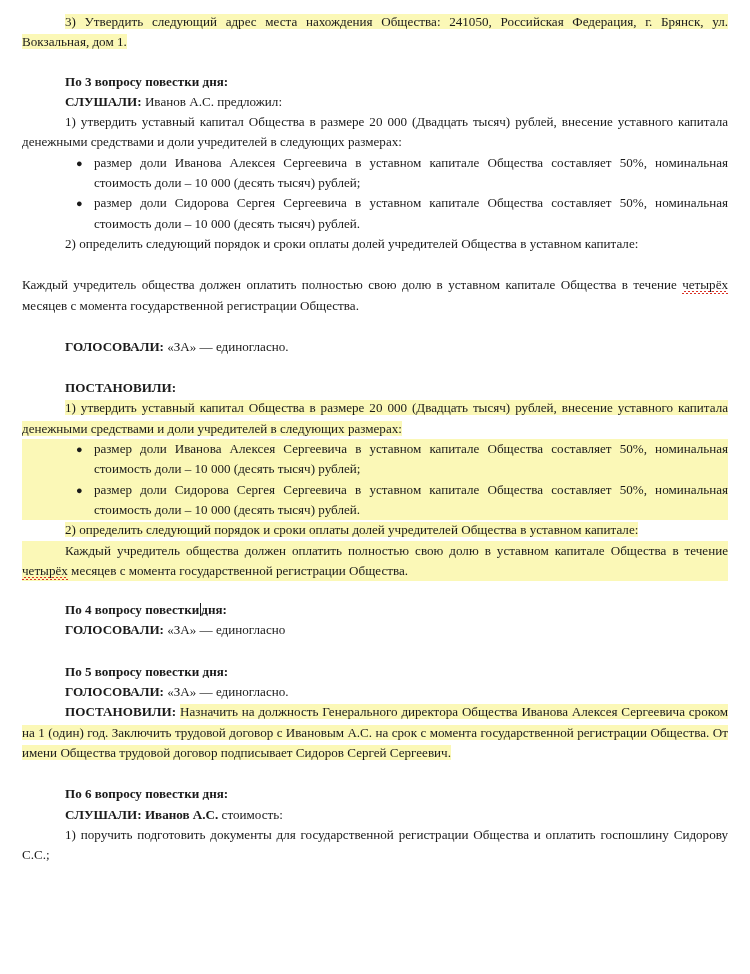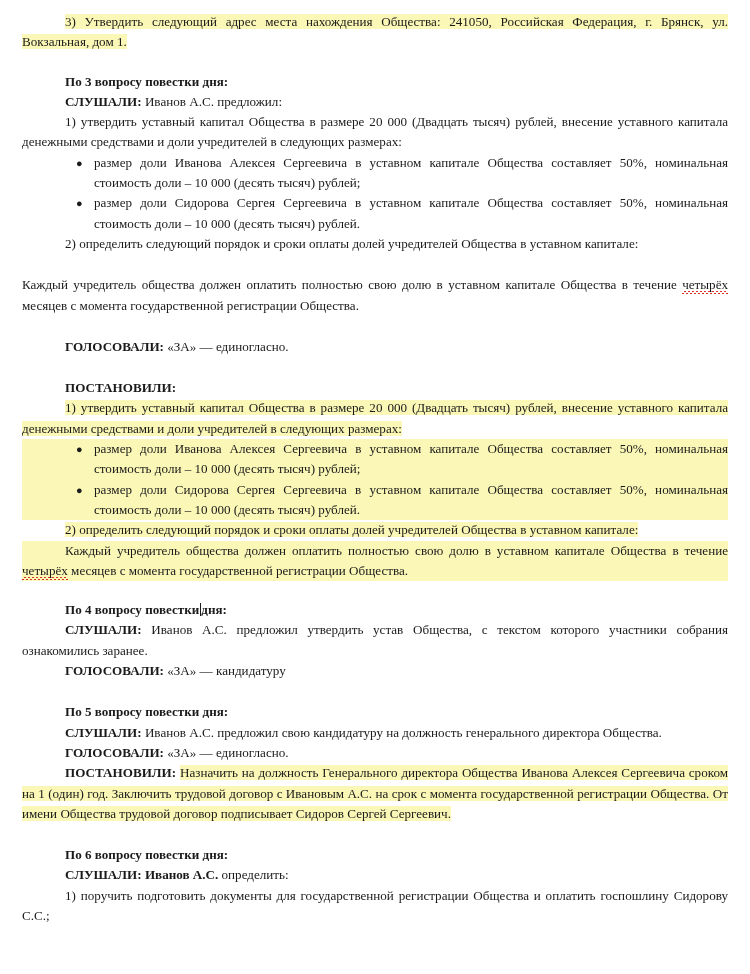--- a/index.html
+++ b/index.html
@@ -155,37 +155,35 @@
     </ul>
 
     <p class="p"><span class="hl">2) определить следующий порядок и сроки оплаты долей учредителей Общества в уставном капитале:</span></p>
 
     <p class="p hlblock"><span>Каждый учредитель общества должен оплатить полностью свою долю в уставном капитале Общества в течение </span><span class="sp">четырёх</span><span> месяцев с момента государственной регистрации Общества.</span></p>
 
     <div class="gap-md"></div>
 
     <p class="p"><span class="bu">По 4 вопросу повестки</span><span class="caret"></span><span class="bu">дня:</span></p>
 
-    <p class="p"><span class="b">СЛУШАЛИ:</span><span> Иванов А.С. предложил утвердить устав Общества, с текстом которого участники собрания ознакомились заранее.</span></p>
 
-    <p class="p-noind" style="padding-left:43px;"><span class="b">ГОЛОСОВАЛИ:</span><span> «ЗА» — кандидатуру</span></p>
+    <p class="p-noind" style="padding-left:43px;"><span class="b">ГОЛОСОВАЛИ:</span><span> «ЗА» — единогласно</span></p>
 
 
     <div class="gap-lg"></div>
 
     <p class="p"><span class="bu">По 5 вопросу повестки дня:</span></p>
 
-    <p class="p"><span class="b">СЛУШАЛИ:</span><span> Иванов А.С. предложил свою кандидатуру на должность генерального директора Общества.</span></p>
 
     <p class="p-noind" style="padding-left:43px;"><span class="b">ГОЛОСОВАЛИ:</span><span> «ЗА» — единогласно.</span></p>
 
     <p class="p"><span class="b">ПОСТАНОВИЛИ:</span><span>&nbsp;</span><span class="hl">Назначить на должность Генерального директора Общества Иванова Алексея Сергеевича сроком на 1 (один) год. Заключить трудовой договор с Ивановым А.С. на срок с момента государственной регистрации Общества. От имени Общества трудовой договор подписывает Сидоров Сергей Сергеевич.</span></p>
 
     <div class="gap-lg"></div>
 
     <p class="p"><span class="bu">По 6 вопросу повестки дня:</span></p>
 
-    <p class="p-noind" style="padding-left:43px;"><span class="b">СЛУШАЛИ:</span><span class="b"> Иванов А.С.</span><span> определить:</span></p>
+    <p class="p-noind" style="padding-left:43px;"><span class="b">СЛУШАЛИ:</span><span class="b"> Иванов А.С.</span><span> стоимость:</span></p>
 
     <p class="p"><span>1) поручить подготовить документы для государственной регистрации Общества и оплатить госпошлину Сидорову С.С.;</span></p>
 
   </div>
 </div>
 
 </body></html>

